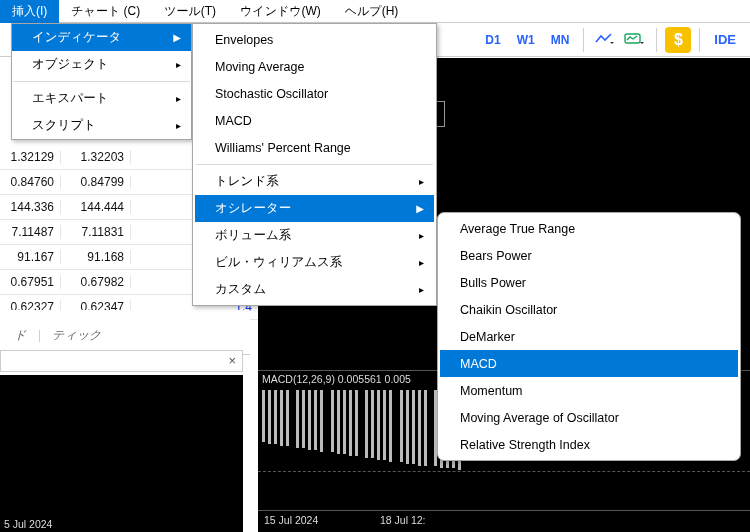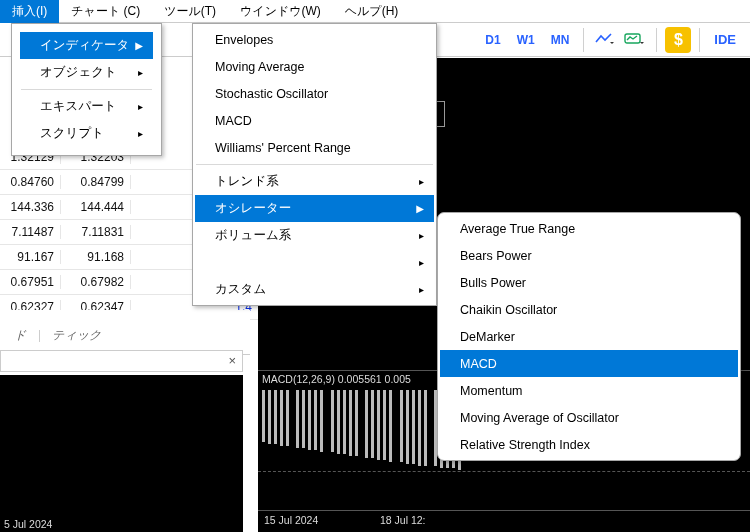--- a/index.html
+++ b/index.html
@@ -51,21 +51,21 @@
 .panel-close { position: absolute; left: 0; top: 350px; width: 243px; height: 22px; background: #fff; border: 1px solid #ccc; text-align: right; padding-right: 6px; font-size: 13px; color: #555; line-height: 20px; }
 
 .black-fill { position: absolute; left: 0; top: 375px; width: 243px; bottom: 0; background: #000; }
 
 .menu { position: absolute; background: #fff; border: 1px solid #a7a7a7; box-shadow: 2px 2px 4px rgba(0,0,0,.25); z-index: 100; font-size: 12.5px; }
 .menu .mrow { height: 27px; display: flex; align-items: center; padding: 0 28px 0 20px; cursor: pointer; white-space: nowrap; position: relative; }
 .menu .mrow.hl { background: #0078d7; color: #fff; }
 .menu .mrow .arrow { position: absolute; right: 10px; font-size: 10px; }
 .menu .msep { height: 1px; background: #d9d9d9; margin: 3px 1px; }
 
-#menu1 { left: 11px; top: 23px; width: 151px; padding: 8px; }
+#menu1 { left: 11px; top: 23px; width: 181px; padding: 0; }
 #menu2 { left: 192px; top: 23px; width: 245px; padding: 2px; }
 #menu3 { left: 437px; top: 212px; width: 304px; padding: 2px; border-radius: 7px; }
 
 svg { display: block; }
 </style>
 </head>
 <body>
 
 <div class="menubar">
   <div class="menu-item active">挿入(I)</div>
@@ -217,20 +217,21 @@
     </div>
   <div class="mrow hl">
       <span>オシレーター</span>
       <span class="arrow">▶</span>
     </div>
   <div class="mrow">
       <span>ボリューム系</span>
       <span class="arrow">▸</span>
     </div>
   <div class="mrow">
+      <span>ビル・ウィリアムス系</span>
       <span class="arrow">▸</span>
     </div>
   <div class="mrow">
       <span>カスタム</span>
       <span class="arrow">▸</span>
     </div>
 </div>
 
 <div class="menu" id="menu3">
   <div class="mrow">Average True Range</div>

